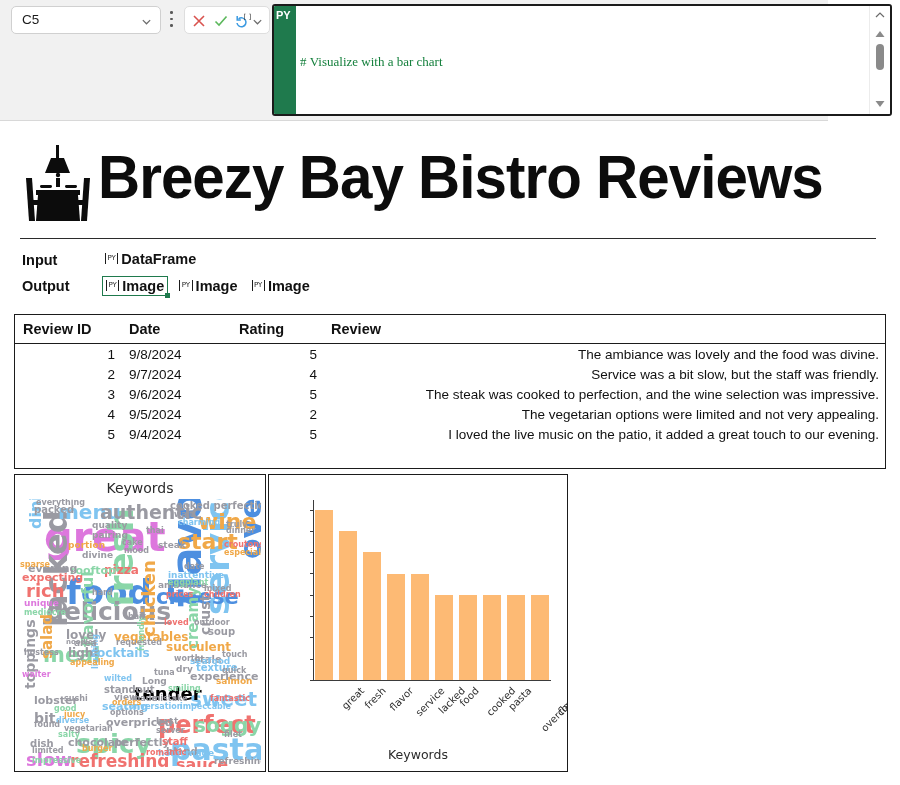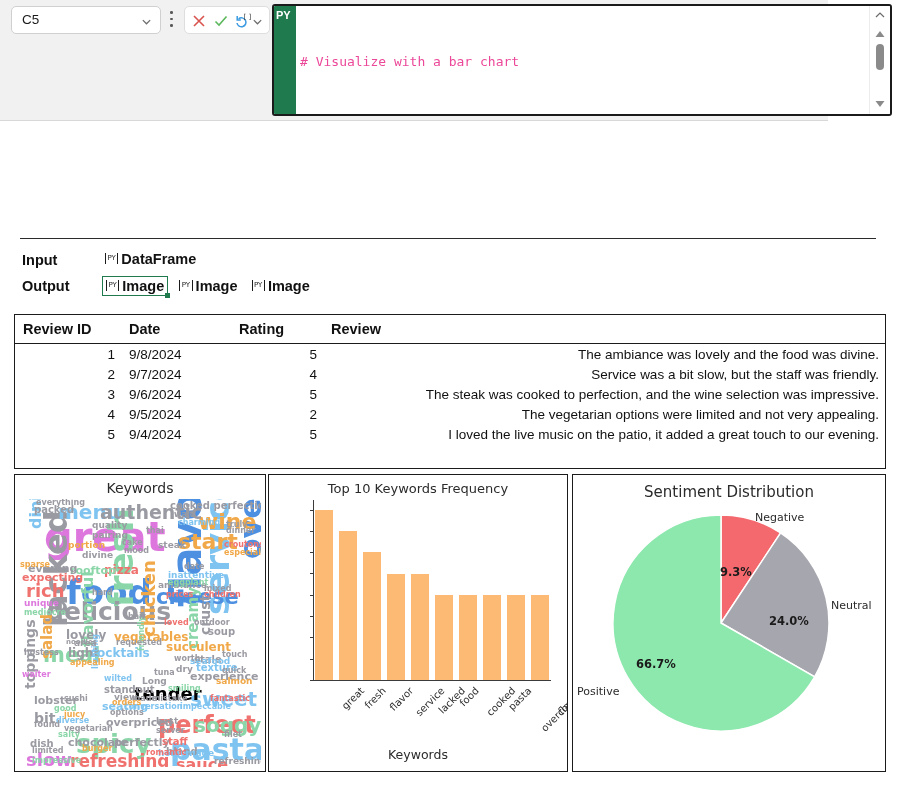--- a/index.html
+++ b/index.html
@@ -79,21 +79,21 @@
     color: #ffffff; font-size: 11px; font-weight: bold;
     font-family: "Liberation Sans", sans-serif;
   }
   .code-lines {
     position: absolute; left: 26px; top: 3px; right: 22px;
     font-family: "DejaVu Sans Mono", monospace;
     font-size: 13px; line-height: 21px;
     white-space: pre;
   }
   .code-lines div { height: 21px; }
-  .tok-com  { color: #ec4899; }
+  .tok-com  { color: #15803d; font-family: Liberation Serif, serif; }
   .code-scroll {
     position: absolute; right: 0; top: 0; width: 20px; height: 100%;
     background: #ffffff; border-left: 1px solid #ececec;
   }
   .cs-up, .cs-dn, .cs-top {
     position: absolute; left: 4px; width: 12px; height: 12px;
   }
   .cs-top { top: 3px; }
   .cs-up  { top: 22px; }
   .cs-dn  { bottom: 4px; }
@@ -368,20 +368,44 @@
         <div class="cs-thumb"></div>
         <svg class="cs-dn" viewBox="0 0 12 12">
           <path d="M6 9 L10.5 3 L1.5 3 Z" fill="#8a8a8a"></path>
         </svg>
       </div>
     </div>
   </div>
 
   <div class="doc">
 
+    <div class="title-row">
+      <svg class="title-icon" viewBox="0 0 78 82">
+
+        <rect x="36" y="0" width="3" height="14" fill="#0c0c0c"></rect>
+        <path d="M25 28 L31 13 L44 13 L50 28 Z" fill="#0c0c0c"></path>
+
+        <rect x="16" y="45" width="44" height="5" fill="#0c0c0c"></rect>
+
+        <path d="M18 50 L58 50 L60 76 L16 76 Z" fill="#0c0c0c"></path>
+
+        <rect x="20" y="40" width="12" height="3" rx="1.4" fill="#0c0c0c"></rect>
+        <rect x="45" y="40" width="12" height="3" rx="1.4" fill="#0c0c0c"></rect>
+
+        <rect x="36" y="33" width="4" height="9" fill="#0c0c0c"></rect>
+        <circle cx="38" cy="30" r="2.2" fill="#0c0c0c"></circle>
+
+        <path d="M6 33 L12 33 L15 76 L9 76 Z" fill="#0c0c0c"></path>
+        <rect x="10" y="55" width="9" height="5" fill="#0c0c0c"></rect>
+
+        <path d="M64 33 L70 33 L67 76 L61 76 Z" fill="#0c0c0c"></path>
+        <rect x="57" y="55" width="9" height="5" fill="#0c0c0c"></rect>
+      </svg>
+      <div class="title-text">Breezy Bay Bistro Reviews</div>
+    </div>
     <div class="title-rule"></div>
 
     <div class="io-rows">
       <div class="io-row">
         <div class="io-label">Input</div>
         <div class="io-chips">
           <div class="chip">
             <span class="chip-badge">PY</span>
             <span class="chip-label">DataFrame</span>
           </div>
@@ -580,21 +604,20 @@
             <span style="color: rgb(127, 196, 240); font-size: 8px; left: 162px; top: 204px;">impeccable</span>
             <span style="color: rgb(127, 196, 240); font-size: 8px; left: 106px; top: 204px;">conversation</span>
             <span style="color: rgb(138, 214, 168); font-size: 8px; left: 150px; top: 186px;">smiling</span>
             <span style="color: rgb(154, 154, 162); font-size: 8px; left: 134px; top: 196px;">mistake</span>
             <span style="color: rgb(154, 154, 162); font-size: 8px; left: 114px; top: 196px;">made</span>
             <span style="color: rgb(240, 168, 72); font-size: 8px; left: 94px; top: 200px;">orders</span>
           </div>
       </div>
 
       <div class="panel panel-bar">
-        <div class="panel-title bar-title">Top 10 Keywords Frequency</div>
 
         <div id="bar-yticks">
             <div class="ytick-mark" style="top: 205px; left: 41px;"></div>
             <div class="ytick-mark" style="top: 183.698px; left: 41px;"></div>
             <div class="ytick-mark" style="top: 162.396px; left: 41px;"></div>
             <div class="ytick-mark" style="top: 141.095px; left: 41px;"></div>
             <div class="ytick-mark" style="top: 119.793px; left: 41px;"></div>
             <div class="ytick-mark" style="top: 98.4911px; left: 41px;"></div>
             <div class="ytick-mark" style="top: 77.1893px; left: 41px;"></div>
             <div class="ytick-mark" style="top: 55.8876px; left: 41px;"></div>
@@ -624,32 +647,16 @@
             <div class="xtick" style="left: 157.764px;">lacked</div>
             <div class="xtick" style="left: 181.564px;">food</div>
             <div class="xtick" style="left: 205.364px;">cooked</div>
             <div class="xtick" style="left: 229.164px;">pasta</div>
             <div class="xtick" style="left: 252.964px;">overcooked</div>
             <div class="xtick" style="left: 276.764px;">flavors</div>
           </div>
         <div class="xlabel">Keywords</div>
       </div>
 
-      <div class="panel panel-pie">
-        <div class="panel-title pie-title">Sentiment Distribution</div>
-        <svg class="pie-svg" width="276" height="250" viewBox="0 0 276 250">
-          <g id="pie-slices">
-              <path d="M 130 120 L 130 12 A 108 108 0 0 1 189.57775402787047 29.91952916977752 Z" fill="#F4696E" stroke="#ffffff" stroke-width="1.5"></path>
-              <path d="M 130 120 L 189.57775402787047 29.91952916977752 A 108 108 0 0 1 223.6436357257649 173.803991376665 Z" fill="#A6A6AE" stroke="#ffffff" stroke-width="1.5"></path>
-              <path d="M 130 120 L 223.6436357257649 173.803991376665 A 108 108 0 1 1 129.99999999999997 12 Z" fill="#8CE8AD" stroke="#ffffff" stroke-width="1.5"></path>
-            </g>
-        </svg>
-        <div class="pie-lbl" style="left:182px; top:36px;">Negative</div>
-        <div class="pie-lbl" style="left:258px; top:124px;">Neutral</div>
-        <div class="pie-lbl" style="left:4px;   top:210px;">Positive</div>
-        <div class="pie-pct" style="left:147px; top:90px;">9.3%</div>
-        <div class="pie-pct" style="left:196px; top:139px;">24.0%</div>
-        <div class="pie-pct" style="left:63px;  top:182px;">66.7%</div>
-      </div>
 
     </div>
   </div>
 </div>
 
 </body></html>

